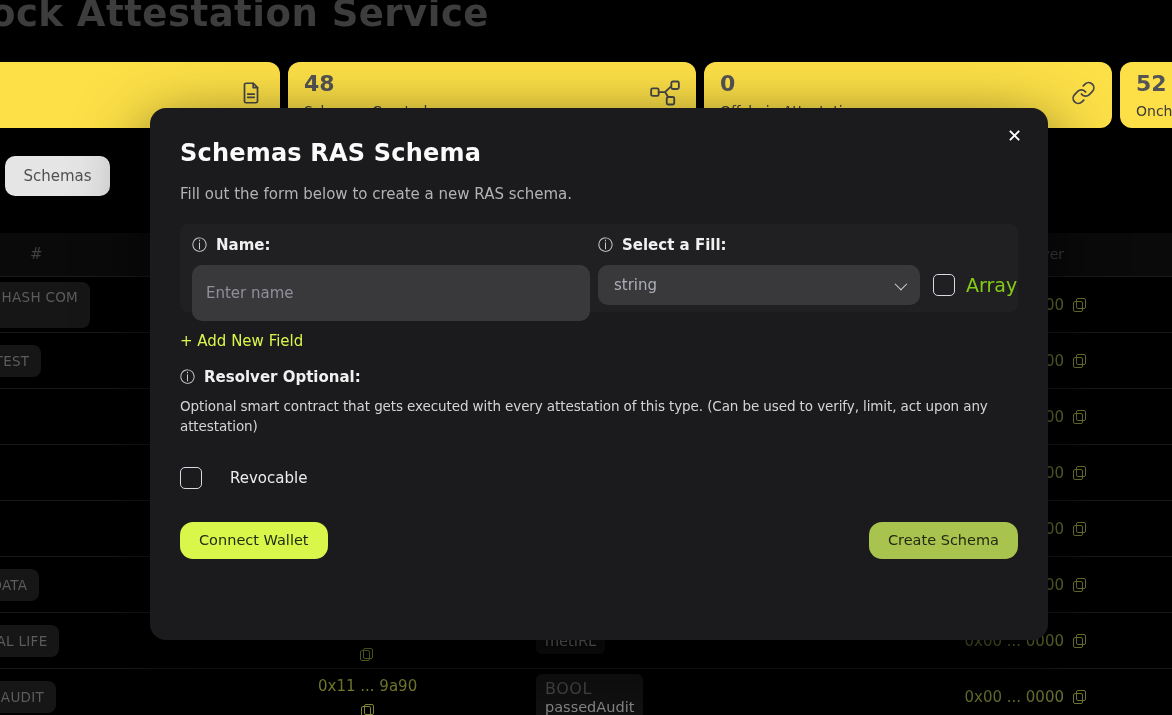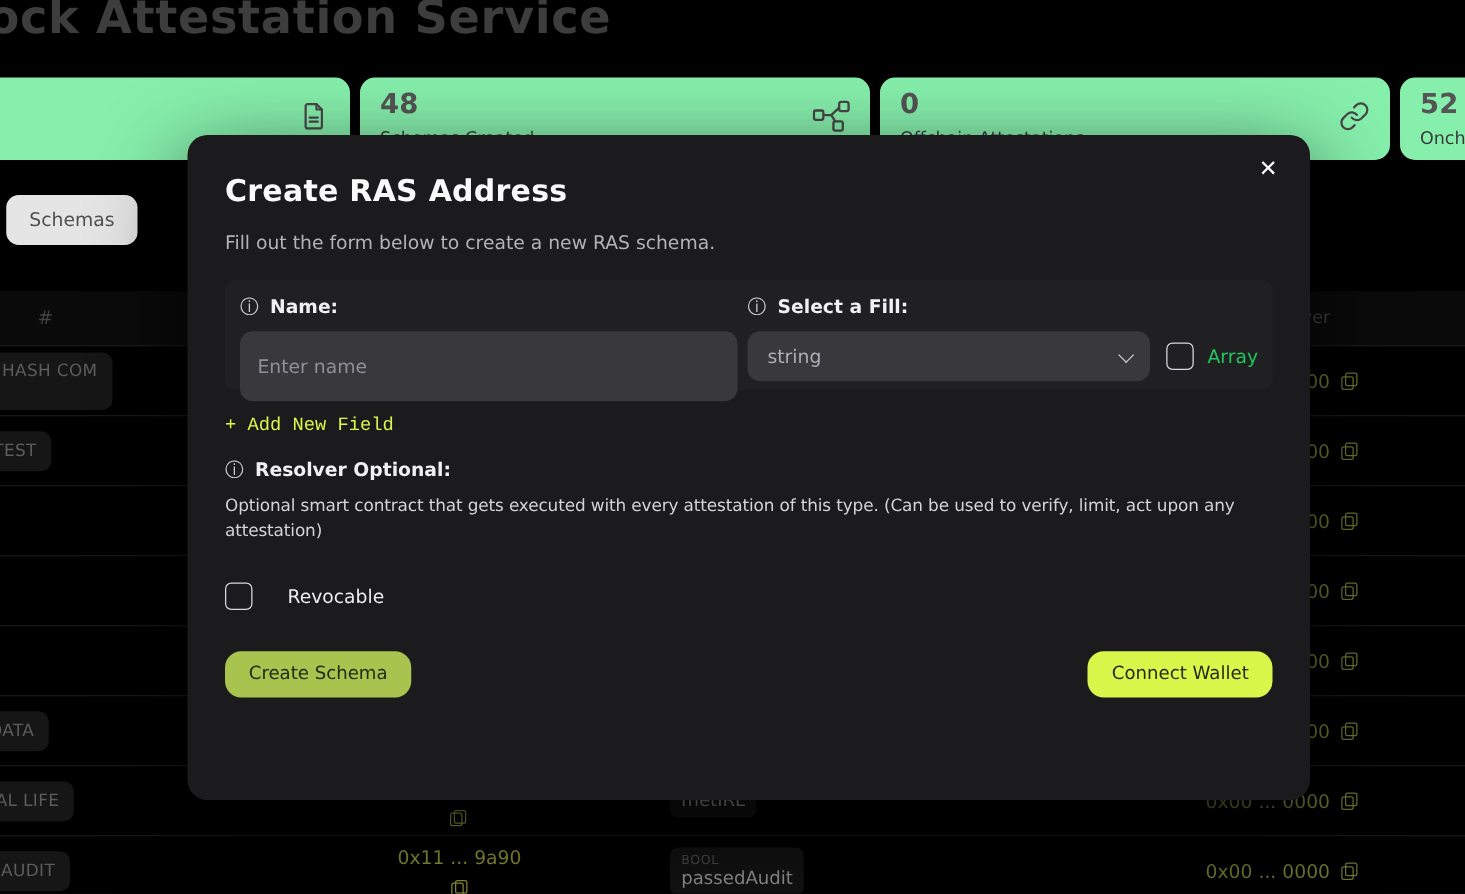--- a/index.html
+++ b/index.html
@@ -3,21 +3,21 @@
 <meta charset="utf-8">
 <style>
   html,body{margin:0;padding:0;}
   body{
     position:relative;width:1172px;height:715px;overflow:hidden;
     background:#000;font-family:"DejaVu Sans","Liberation Sans",sans-serif;
     -webkit-font-smoothing:antialiased;
   }
   
   .bg-title{position:absolute;left:-10px;top:-8px;font-size:37px;font-weight:600;color:#3d3d3d;letter-spacing:.5px;white-space:nowrap;}
-  .stat-card{position:absolute;top:62px;height:66px;background:#86efac;border-radius:12px;}
+  .stat-card{position:absolute;top:62px;height:66px;background:#fde047;border-radius:12px;}
   .card-1{left:-120px;width:400px;}
   .card-2{left:288px;width:408px;}
   .card-3{left:704px;width:408px;}
   .card-4{left:1120px;width:408px;}
   .stat-value{position:absolute;left:16px;top:9px;font-size:22px;font-weight:600;color:#545454;}
   .stat-label{position:absolute;left:16px;top:41px;font-size:14px;color:#3a3a3a;white-space:nowrap;}
   .stat-icon{position:absolute;right:16px;top:50%;transform:translateY(-50%);color:#474747;}
   .tab-schemas{position:absolute;left:5px;top:156px;width:105px;height:40px;background:#e5e5e5;border-radius:10px;
     color:#505050;font-size:15px;display:flex;align-items:center;justify-content:center;}
   .table-header{position:absolute;top:233px;left:0;width:1172px;height:44px;background:#0a0a0a;border-bottom:1px solid #1b1b1b;box-sizing:border-box;}
@@ -25,21 +25,21 @@
   .th-resolver{position:absolute;left:1004px;top:13px;font-size:14px;color:#414141;}
   .table-rows{position:absolute;top:277px;left:0;width:1172px;}
   .t-row{position:relative;height:56px;border-bottom:1px solid #181818;box-sizing:border-box;}
   .badge{position:absolute;left:-34px;top:50%;transform:translateY(-50%);background:#161617;border-radius:8px;
     padding:8px 12px;font-size:13.5px;color:#5c5c5c;white-space:nowrap;letter-spacing:.3px;}
   .badge.tall{padding:7px 12px 23px;}
   .uid-link{position:absolute;left:318px;top:50%;transform:translateY(-50%);color:#8a9134;font-size:15px;
     display:flex;align-items:center;gap:9px;white-space:nowrap;cursor:pointer;flex-direction:column;}
   .chip{position:absolute;left:536px;top:50%;transform:translateY(-50%);background:#121213;border-radius:6px;
     padding:5px 9px;font-size:14.5px;color:#8c8c8c;white-space:nowrap;}
-  .chip .tag{display:block;font-size:10px;color:#4a4a4a;letter-spacing:.5px;margin-bottom:1px;}
+  .chip .tag{display:block;font-size:16px;color:#4a4a4a;letter-spacing:.5px;margin-bottom:1px;}
   .resolver-link{position:absolute;right:86px;top:50%;transform:translateY(-50%);color:#6f7630;font-size:15px;
     display:flex;align-items:center;gap:9px;white-space:nowrap;cursor:pointer;}
   .copy-icon{position:relative;display:inline-block;width:13px;height:14px;flex:0 0 13px;}
   .copy-icon::before{content:"";position:absolute;left:0;bottom:0;width:8px;height:9px;border:1.3px solid currentColor;border-radius:2px;}
   .copy-icon::after{content:"";position:absolute;right:0;top:0;width:8px;height:9px;border:1.3px solid currentColor;border-radius:2px;}
   
   .modal{position:absolute;left:150px;top:108px;width:898px;height:532px;background:#1b1b1d;border-radius:16px;
     box-shadow:0 24px 70px rgba(0,0,0,.75);padding:0 30px;box-sizing:border-box;z-index:10;}
   .close-btn{position:absolute;top:17px;right:24px;font-size:18px;color:#fff;cursor:pointer;line-height:1;background:none;border:none;padding:2px;font-family:inherit;}
   .m-title{margin:0;padding-top:31px;font-size:24px;font-weight:600;color:#fafafa;letter-spacing:.2px;}
@@ -51,22 +51,22 @@
   .info-glyph{font-size:15px;color:#cfcfcf;font-weight:400;line-height:1;}
   .text-input{display:block;margin-top:11px;width:100%;height:56px;background:#39393c;border:none;border-radius:10px;
     padding:0 14px;color:#d9d9e3;font-size:15px;box-sizing:border-box;font-family:inherit;outline:none;}
   .text-input::placeholder{color:#8f8f99;}
   .type-row{display:flex;align-items:center;margin-top:11px;}
   .select-box{width:322px;height:40px;background:#39393c;border-radius:10px;display:flex;align-items:center;
     justify-content:space-between;padding:0 16px;color:#adadb6;font-size:15px;box-sizing:border-box;cursor:pointer;}
   .chevron{width:8px;height:8px;border-right:1.8px solid #d2d2d8;border-bottom:1.8px solid #d2d2d8;transform:rotate(45deg) translateY(-2px);}
   .array-wrap{display:flex;align-items:center;gap:11px;margin-left:13px;}
   .checkbox{display:inline-block;width:20px;height:20px;border:1.5px solid #d6dae2;border-radius:5px;background:transparent;cursor:pointer;flex:0 0 20px;}
-  .array-label{font-size:15px;color:#22c55e;}
-  .add-field{margin-top:20px;display:inline-block;color:#d9f64a;font-size:15px;font-weight:500;cursor:pointer;font-family:Liberation Mono, monospace;}
+  .array-label{font-size:19px;color:#84cc16;}
+  .add-field{margin-top:20px;display:inline-block;color:#d9f64a;font-size:15px;font-weight:500;cursor:pointer;}
   .resolver-label-row{margin-top:18px;}
   .resolver-input{display:block;margin-top:10px;width:100%;height:37px;background:#2e2e31;border:none;border-radius:8px;
     padding:0 14px;color:#b2b8c6;font-size:15px;box-sizing:border-box;font-family:inherit;outline:none;}
   .help-text{margin:11px 0 0;font-size:13.5px;color:#d4d4d4;line-height:1.48;max-width:812px;letter-spacing:-.1px;}
   .revocable-row{margin-top:30px;display:flex;align-items:center;gap:28px;}
   .revocable-label{font-size:15px;color:#ececec;}
   .btn-row{margin-top:33px;display:flex;justify-content:space-between;}
   .btn{height:37px;border:none;border-radius:13px;font-size:14.5px;font-weight:500;padding:0 19px;font-family:inherit;cursor:pointer;}
   .btn-connect{background:#d9f64a;color:#1f2a10;}
   .btn-create{background:#a9c44e;color:#222a12;}
@@ -204,21 +204,21 @@
     <span class="resolver-link">
       <span>0x00 ... 0000</span>
       <span class="copy-icon"></span>
     </span>
   </div>
 </div>
 
 <div class="modal">
   <button class="close-btn">✕</button>
 
-  <h2 class="m-title">Create RAS Address</h2>
+  <h2 class="m-title">Schemas RAS Schema</h2>
   <p class="m-sub">Fill out the form below to create a new RAS schema.</p>
 
   <div class="field-group">
     <div class="fg-col-left">
       <div class="label-row">
         <span class="info-glyph">ⓘ</span>
         <span>Name:</span>
       </div>
       <input class="text-input" type="text" placeholder="Enter name" style="">
     </div>
@@ -247,16 +247,16 @@
     <span>Resolver Optional:</span>
   </div>
   <p class="help-text">Optional smart contract that gets executed with every attestation of this type. (Can be used to verify, limit, act upon any attestation)</p>
 
   <div class="revocable-row">
     <span class="checkbox"></span>
     <span class="revocable-label">Revocable</span>
   </div>
 
   <div class="btn-row">
+    <button class="btn btn-connect">Connect Wallet</button>
     <button class="btn btn-create">Create Schema</button>
-    <button class="btn btn-connect">Connect Wallet</button>
   </div>
 </div>
 
 </body></html>

